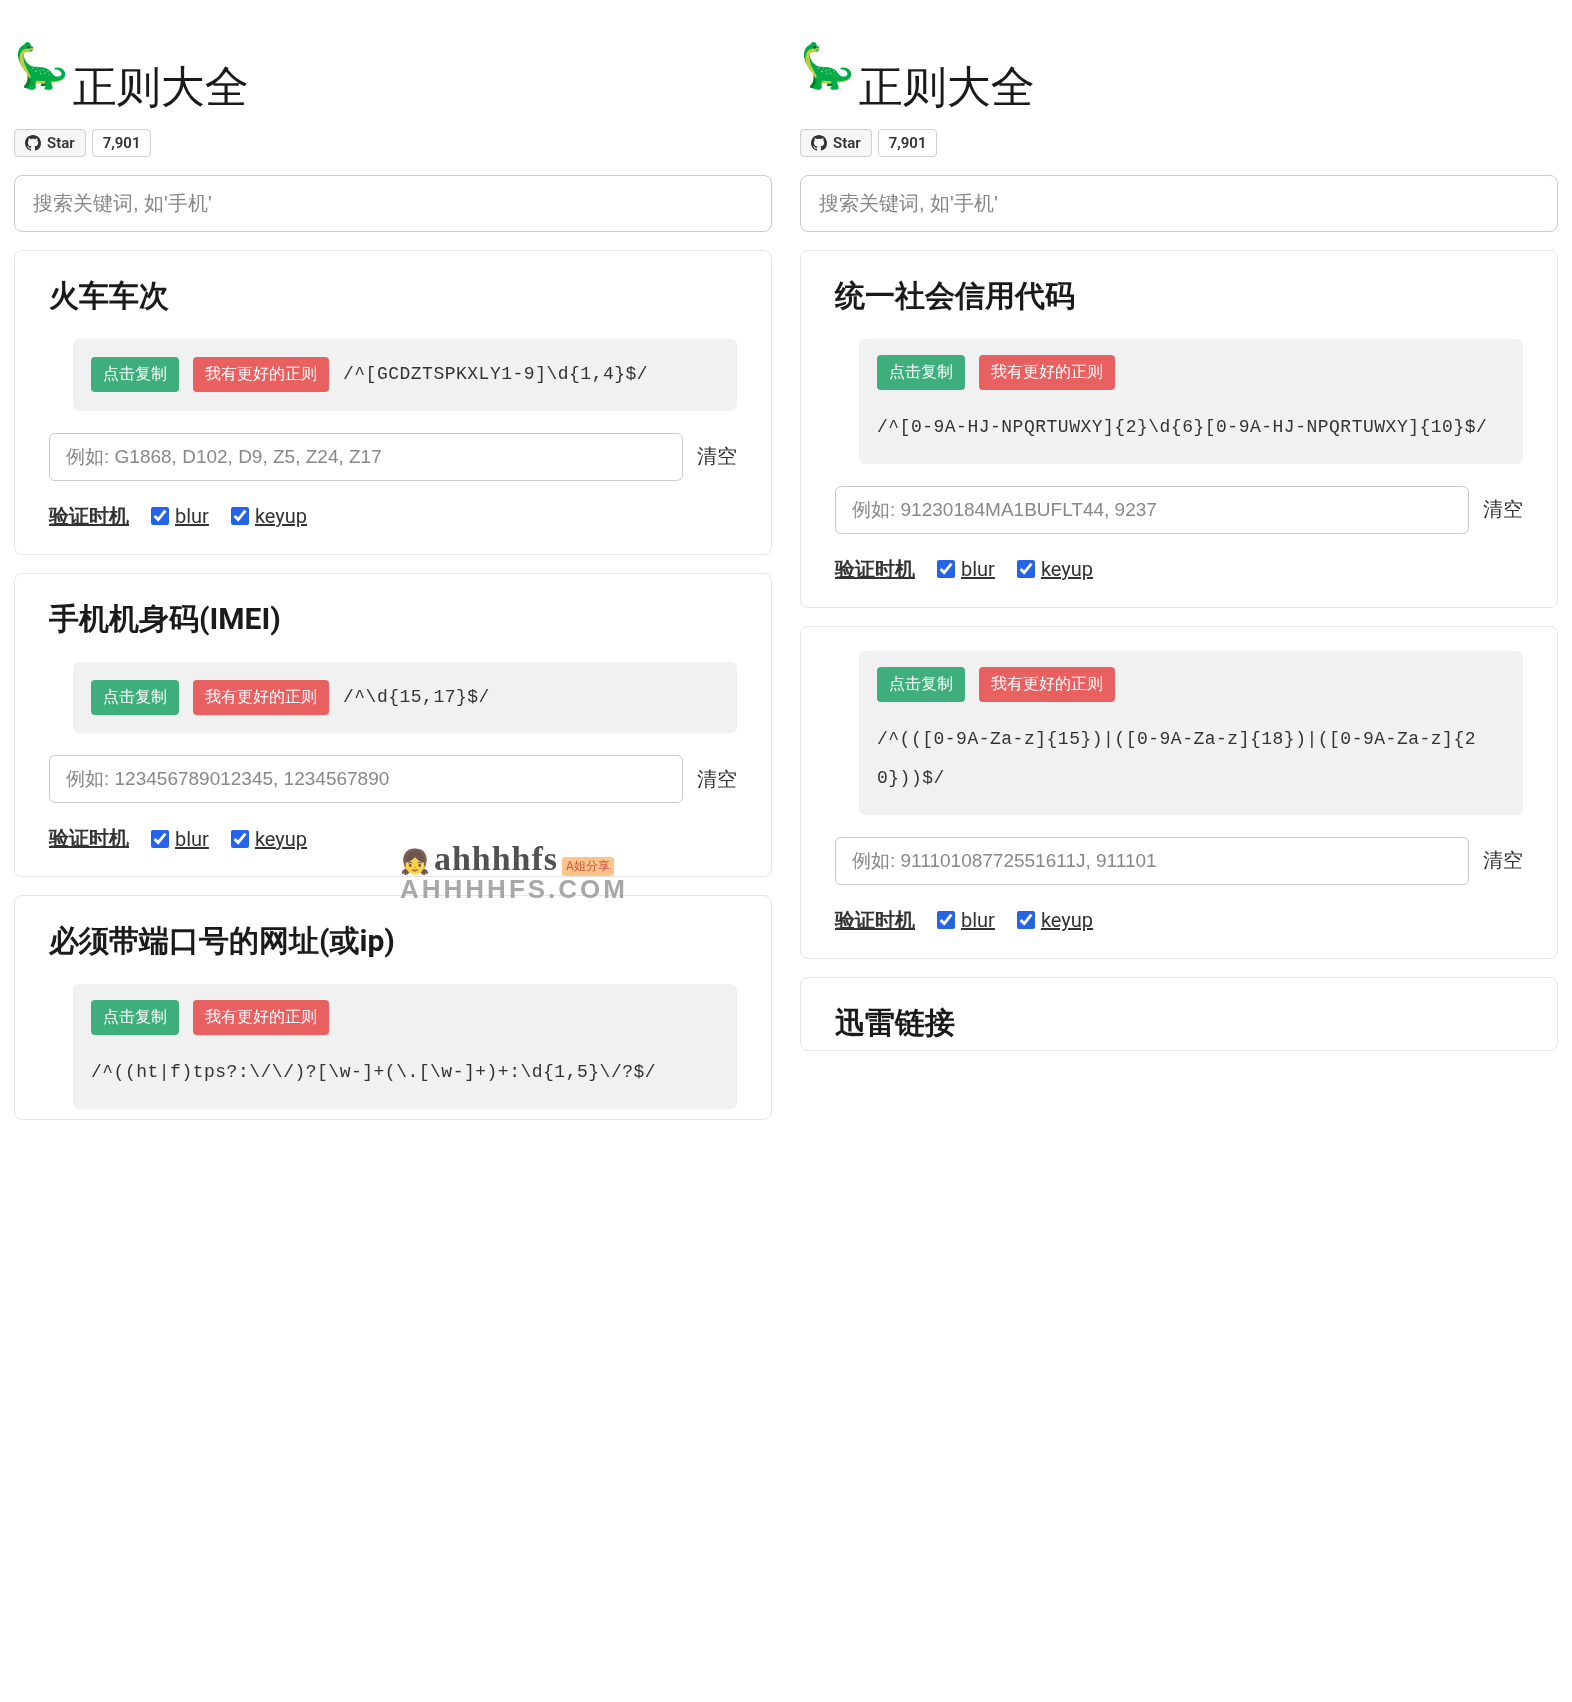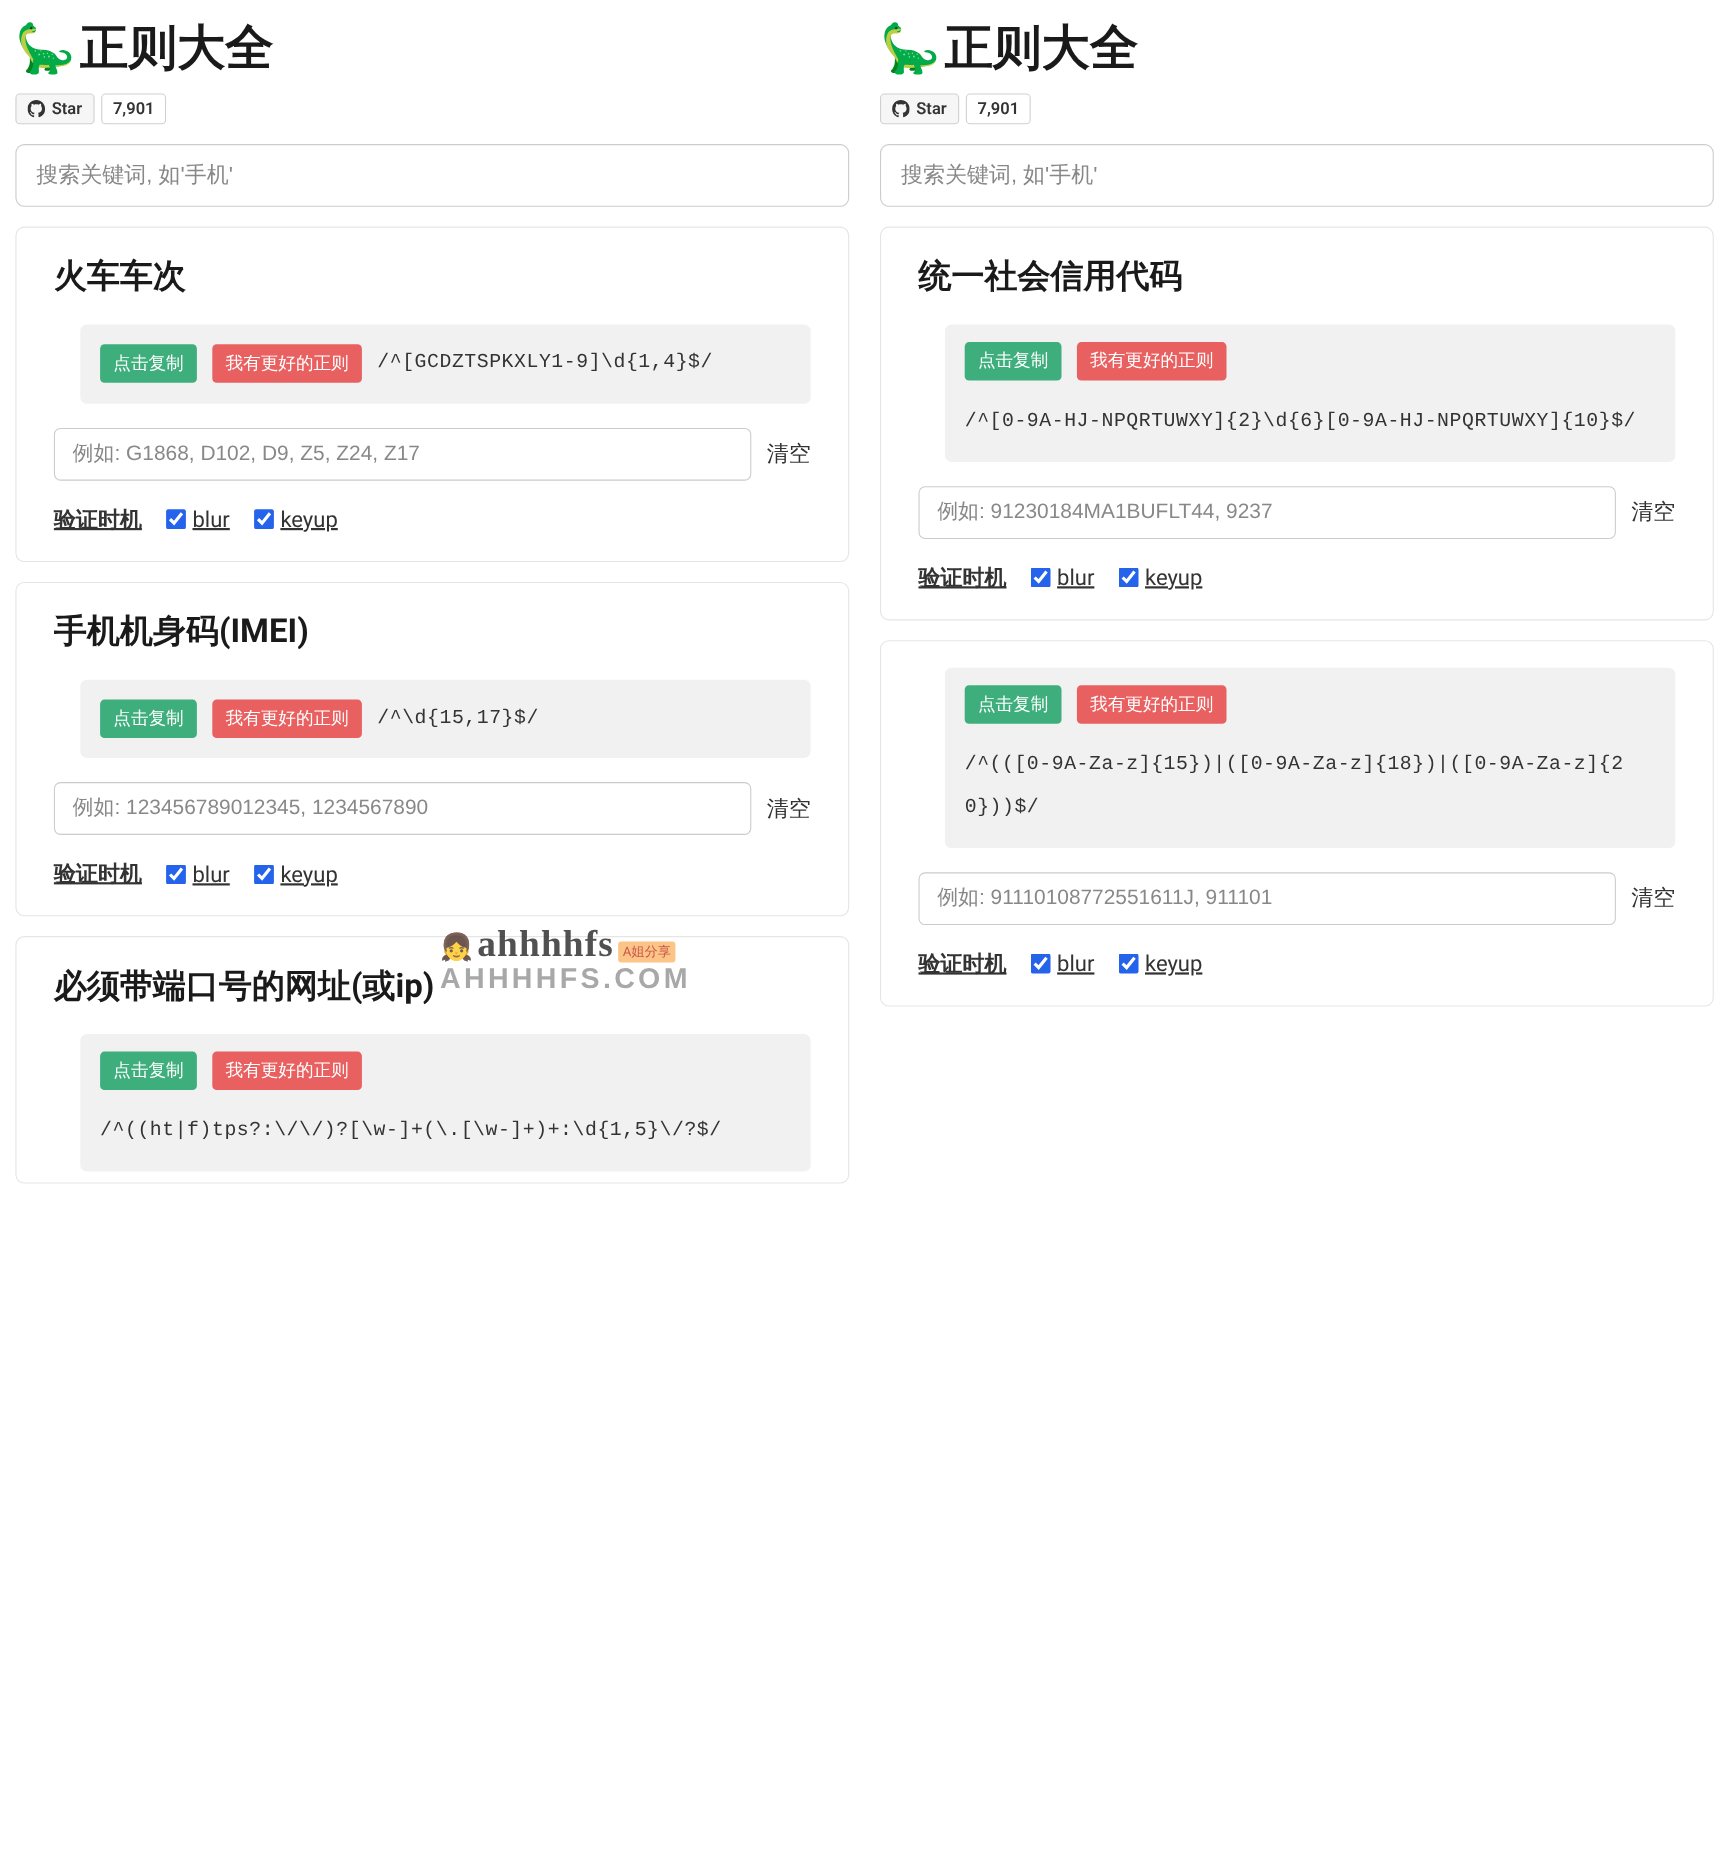--- a/index.html
+++ b/index.html
@@ -2,21 +2,21 @@
 <html><head>
   <meta charset="utf-8">
   <style>
     * { margin: 0; padding: 0; box-sizing: border-box; }
     body { font-family: -apple-system, BlinkMacSystemFont, "Segoe UI", Roboto, "Helvetica Neue", Arial, sans-serif; background: #fff; color: #333; }
     .page { display: flex; gap: 28px; padding: 14px; }
     .column { flex: 1; display: flex; flex-direction: column; gap: 18px; }
     .header { display: flex; flex-direction: column; gap: 12px; }
     .title-row { display: flex; align-items: center; gap: 4px; }
     .title-icon { font-size: 44px; }
-    .title-text { font-size: 44px; font-weight: 700; color: #1a1a1a; }
+    .title-text { font-size: 44px; font-weight: 400; color: #1a1a1a; margin-top: 44px; }
     .github-row { display: flex; gap: 6px; }
     .gh-star { display: flex; align-items: center; gap: 6px; border: 1px solid #d0d0d0; border-radius: 4px; padding: 4px 10px; background: #f6f6f6; font-size: 15px; font-weight: 600; }
     .gh-count { border: 1px solid #d0d0d0; border-radius: 4px; padding: 4px 10px; background: #fff; font-size: 15px; font-weight: 600; }
     .gh-icon svg { width: 16px; height: 16px; display: block; }
     .search-box { border: 1px solid #ccc; border-radius: 8px; padding: 16px 18px; font-size: 20px; color: #888; background: #fff; width: 100%; }
     .search-box::placeholder { color: #888; }
     .card { border: 1px solid #e5e5e5; border-radius: 8px; padding: 24px 34px; display: flex; flex-direction: column; gap: 22px; background: #fff; }
     .card-title { font-size: 30px; font-weight: 700; color: #1a1a1a; line-height: 1.4; }
     .regex-block { background: #f1f1f1; border-radius: 6px; padding: 16px 18px; display: flex; flex-wrap: wrap; align-items: center; gap: 14px; row-gap: 18px; margin-left: 24px; }
     .btn { border: none; border-radius: 4px; padding: 7px 12px; font-size: 16px; color: #fff; cursor: pointer; white-space: nowrap; }
@@ -184,20 +184,23 @@
           <input type="checkbox" class="checkbox" checked="" style="">
           <span>blur</span>
         </label>
         <label class="check-item">
           <input type="checkbox" class="checkbox" checked="" style="">
           <span>keyup</span>
         </label>
       </div>
     </div>
 
+    <div class="card" style="padding-bottom:6px;">
+      <div class="card-title">迅雷链接</div>
+    </div>
 
   </div>
 
 </div>
 
 <div class="watermark">
   <div class="wm-row1">
     <span class="wm-emoji">👧</span>
     <span class="wm-text1">ahhhhfs</span>
     <span class="wm-badge">A姐分享</span>

